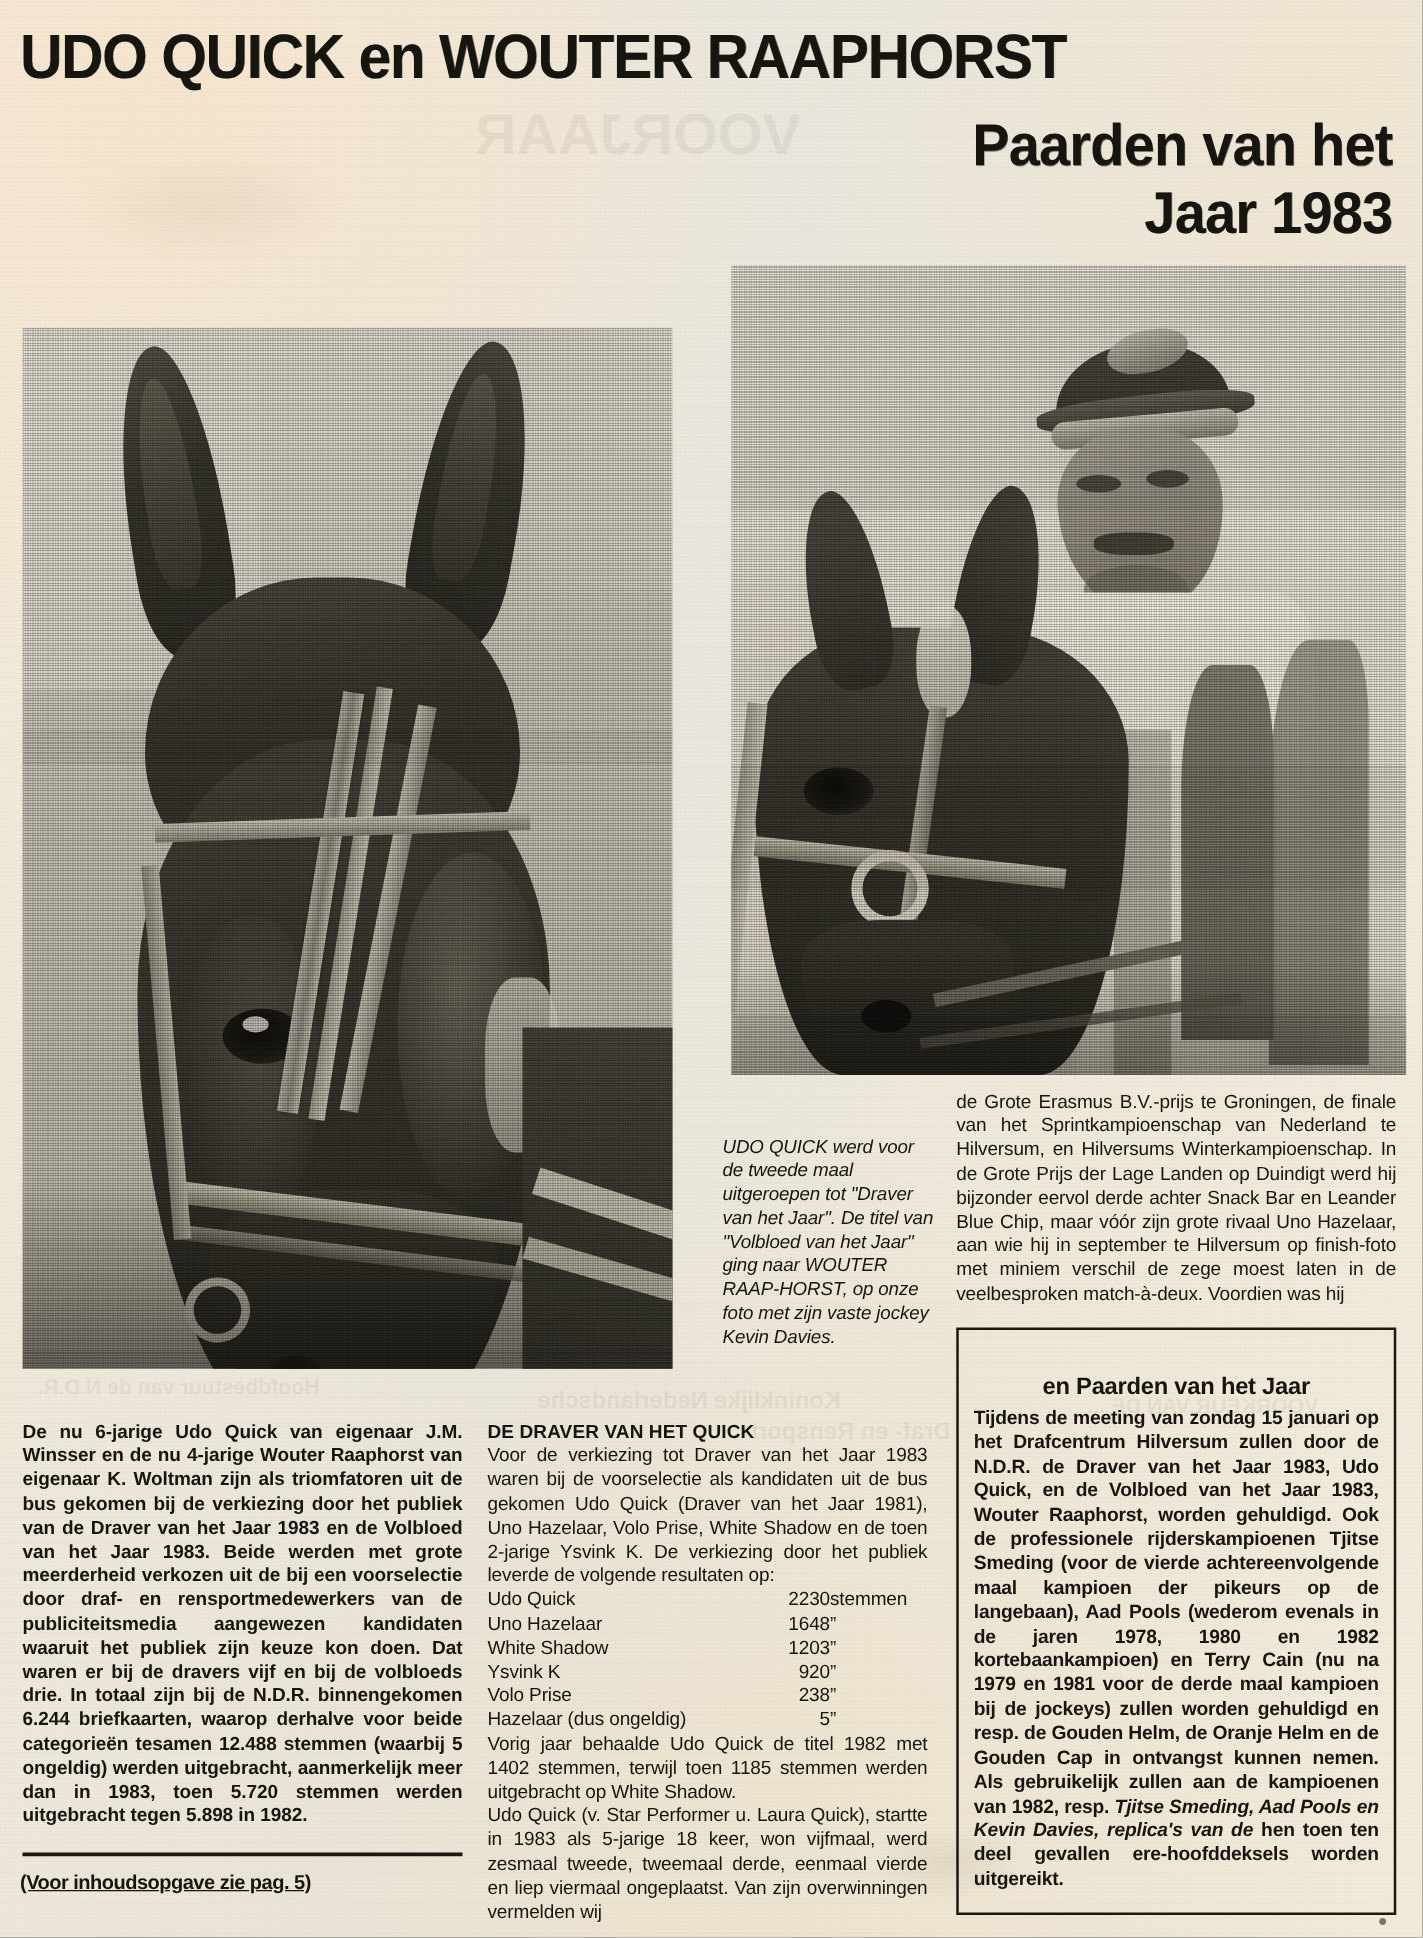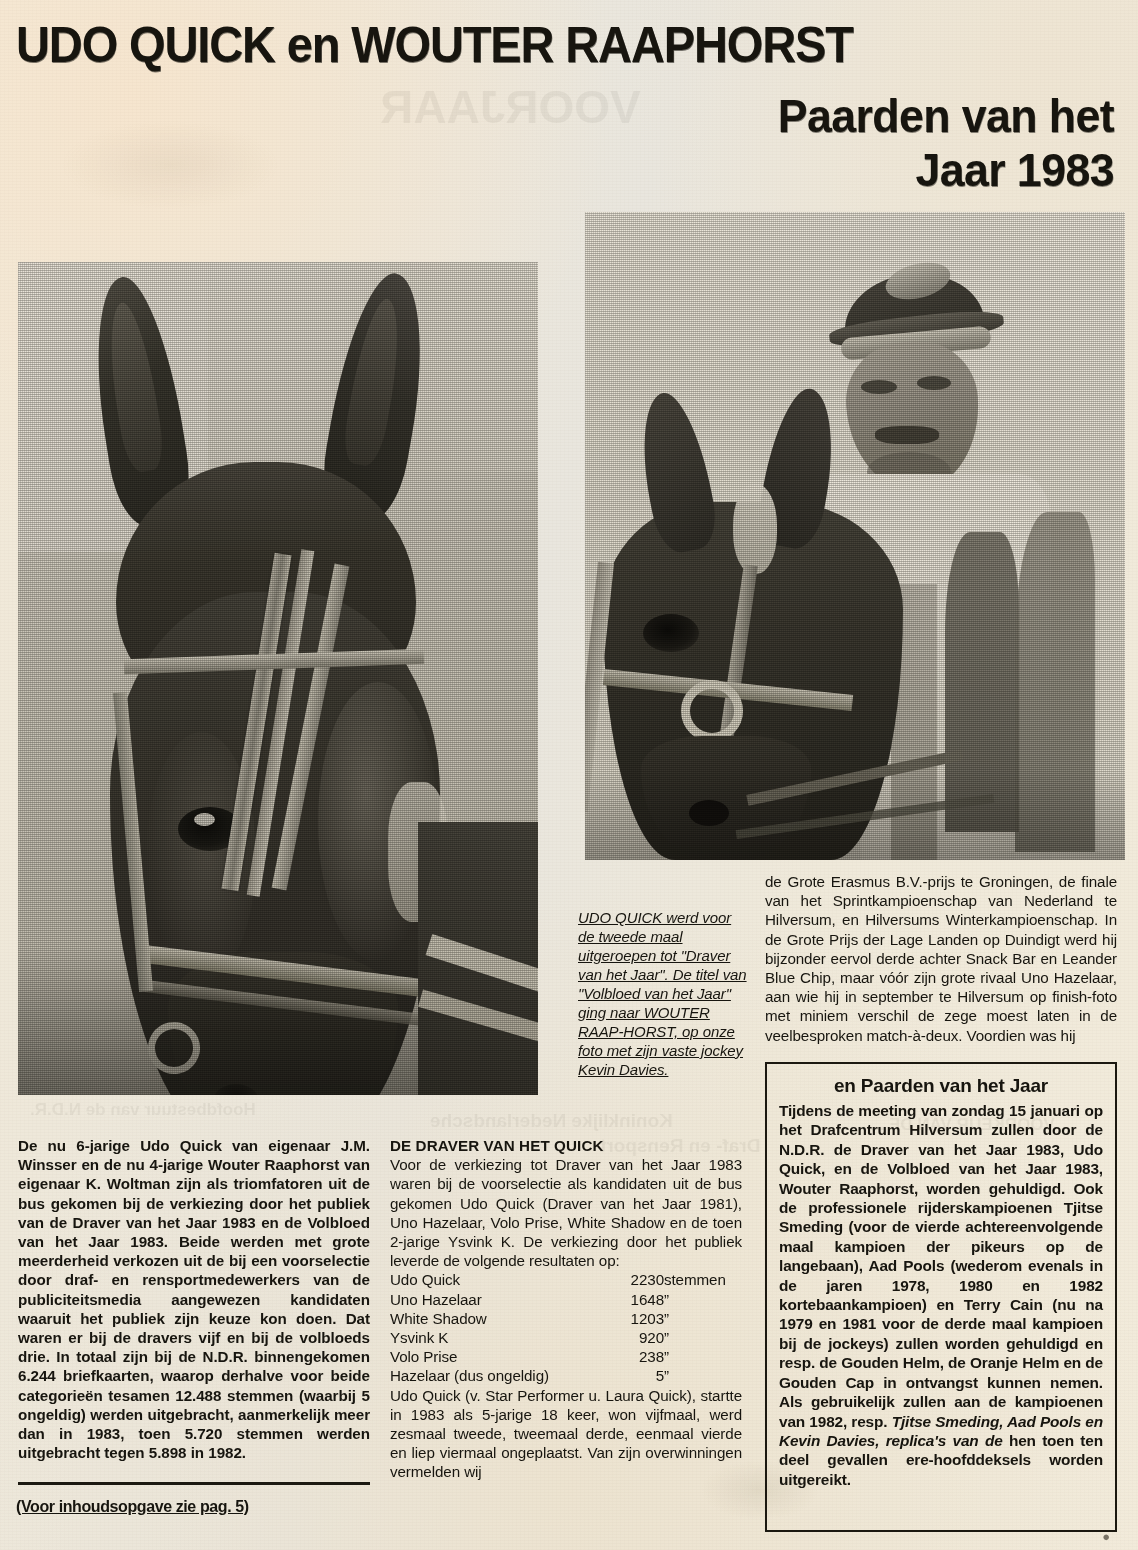--- a/index.html
+++ b/index.html
@@ -368,26 +368,26 @@
 
       <div class="sh" style="left:160px; top:560px; width:220px; height:11px; background:#6f6b5e; transform:rotate(-12deg);"></div>
       <div class="sh" style="left:150px; top:600px; width:260px; height:9px; background:#5d5a4e; transform:rotate(-8deg); opacity:.8;"></div>
 
       <div class="sh" style="left:0; bottom:0; width:100%; height:90px;
            background:linear-gradient(180deg, rgba(24,22,17,0) 0%, rgba(24,22,17,0.30) 100%);"></div>
     </div>
     <div class="halftone"></div>
   </div>
 
-  <div class="caption" style="left:578px; top:908px; width:172px;text-decoration:underline;">UDO QUICK werd voor de tweede maal uitgeroepen tot "Draver van het Jaar". De titel van "Volbloed van het Jaar" ging naar WOUTER RAAP-HORST, op onze foto met zijn vaste jockey Kevin Davies.</div>
+  <div class="caption" style="left:578px; top:908px; width:172px;">UDO QUICK werd voor de tweede maal uitgeroepen tot "Draver van het Jaar". De titel van "Volbloed van het Jaar" ging naar WOUTER RAAP-HORST, op onze foto met zijn vaste jockey Kevin Davies.</div>
 
   <div class="rightcol" style="left:765px; top:872px; width:352px;">de Grote Erasmus B.V.-prijs te Groningen, de finale van het Sprintkampioenschap van Nederland te Hilversum, en Hilversums Winterkampioenschap. In de Grote Prijs der Lage Landen op Duindigt werd hij bijzonder eervol derde achter Snack Bar en Leander Blue Chip, maar vóór zijn grote rivaal Uno Hazelaar, aan wie hij in september te Hilversum op finish-foto met miniem verschil de zege moest laten in de veelbesproken match-à-deux. Voordien was hij</div>
 
   <div class="boxed" style="left:765px; top:1062px; width:352px; height:470px;">
-    <div class="boxed-title" style="margin-bottom:4px;">en Paarden van het Jaar</div>
+    <div class="boxed-title" style="margin-bottom:4px;margin-top:24px;">en Paarden van het Jaar</div>
     <div class="boxed-body"><span>Tijdens de meeting van zondag 15 januari op het Drafcentrum Hilversum zullen door de N.D.R. de Draver van het Jaar 1983, Udo Quick, en de Volbloed van het Jaar 1983, Wouter Raaphorst, worden gehuldigd. Ook de professionele rijderskampioenen Tjitse Smeding (voor de vierde achtereenvolgende maal kampioen der pikeurs op de langebaan), Aad Pools (wederom evenals in de jaren 1978, 1980 en 1982 kortebaankampioen) en Terry Cain (nu na 1979 en 1981 voor de derde maal kampioen bij de jockeys) zullen worden gehuldigd en resp. de Gouden Helm, de Oranje Helm en de Gouden Cap in ontvangst kunnen nemen. Als gebruikelijk zullen aan de kampioenen van 1982, resp. </span><em>Tjitse Smeding, Aad Pools en Kevin Davies, replica's van de</em><span> hen toen ten deel gevallen ere-hoofddeksels worden uitgereikt.</span></div>
   </div>
 
   <div class="col" style="left:18px; top:1136px; width:352px;">De nu 6-jarige Udo Quick van eigenaar J.M. Winsser en de nu 4-jarige Wouter Raaphorst van eigenaar K. Woltman zijn als triomfatoren uit de bus gekomen bij de verkiezing door het publiek van de Draver van het Jaar 1983 en de Volbloed van het Jaar 1983. Beide werden met grote meerderheid verkozen uit de bij een voorselectie door draf- en rensportmedewerkers van de publiciteitsmedia aangewezen kandidaten waaruit het publiek zijn keuze kon doen. Dat waren er bij de dravers vijf en bij de volbloeds drie. In totaal zijn bij de N.D.R. binnengekomen 6.244 briefkaarten, waarop derhalve voor beide categorieën tesamen 12.488 stemmen (waarbij 5 ongeldig) werden uitgebracht, aanmerkelijk meer dan in 1983, toen 5.720 stemmen werden uitgebracht tegen 5.898 in 1982.</div>
 
   <hr class="rule" style="left:18px; top:1482px; width:352px;">
 
   <div class="footer-note" style="left:16px; top:1498px; width:380px;">(Voor inhoudsopgave zie pag. 5)</div>
 
   <div class="rightcol" style="left:390px; top:1136px; width:352px;">
@@ -420,20 +420,21 @@
           <td class="vt-num">238</td>
           <td class="vt-unit">”</td>
         </tr>
         <tr>
           <td class="vt-name">Hazelaar (dus ongeldig)</td>
           <td class="vt-num">5</td>
           <td class="vt-unit">”</td>
         </tr>
       </tbody>
     </table>
+    <div style="text-align:justify;">Vorig jaar behaalde Udo Quick de titel 1982 met 1402 stemmen, terwijl toen 1185 stemmen werden uitgebracht op White Shadow.</div>
     <div style="text-align:justify;">Udo Quick (v. Star Performer u. Laura Quick), startte in 1983 als 5-jarige 18 keer, won vijfmaal, werd zesmaal tweede, tweemaal derde, eenmaal vierde en liep viermaal ongeplaatst. Van zijn overwinningen vermelden wij</div>
   </div>
 
   <div class="smudge" style="left:700px; top:1460px; width:120px; height:60px; background:radial-gradient(ellipse, rgba(150,140,118,0.12), rgba(0,0,0,0) 70%);"></div>
   <div class="smudge" style="left:60px; top:120px; width:220px; height:90px; background:radial-gradient(ellipse, rgba(160,150,128,0.10), rgba(0,0,0,0) 70%);"></div>
   <div class="corner-mark" style="right:28px; bottom:6px;">●</div>
 
   <div class="paper-grain"></div>
 </div>
 

